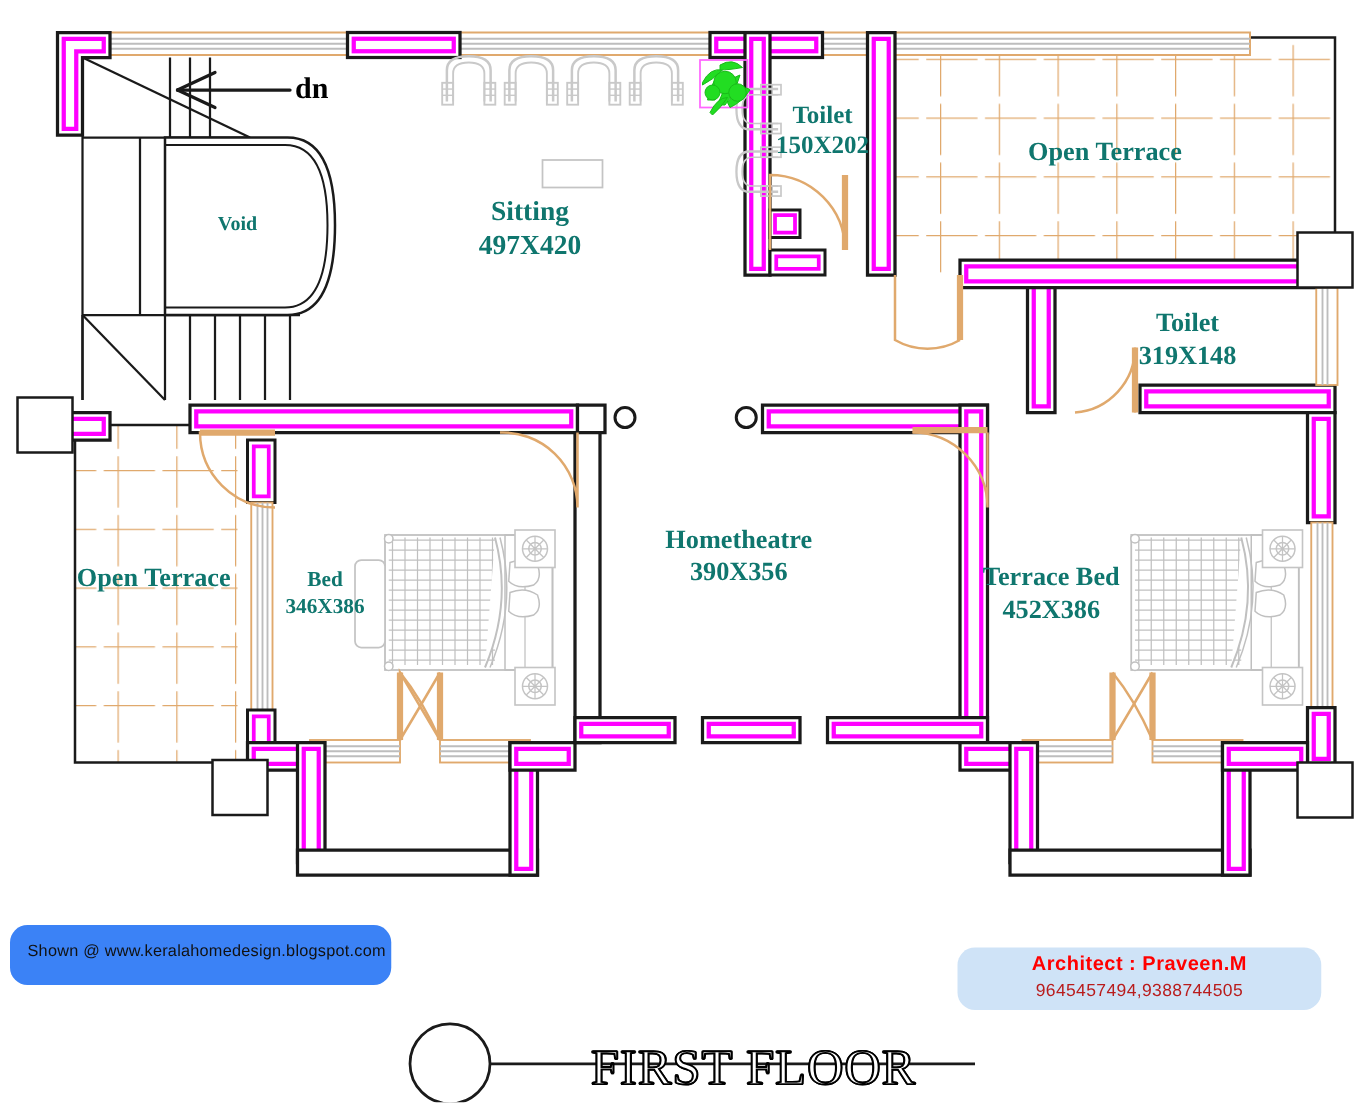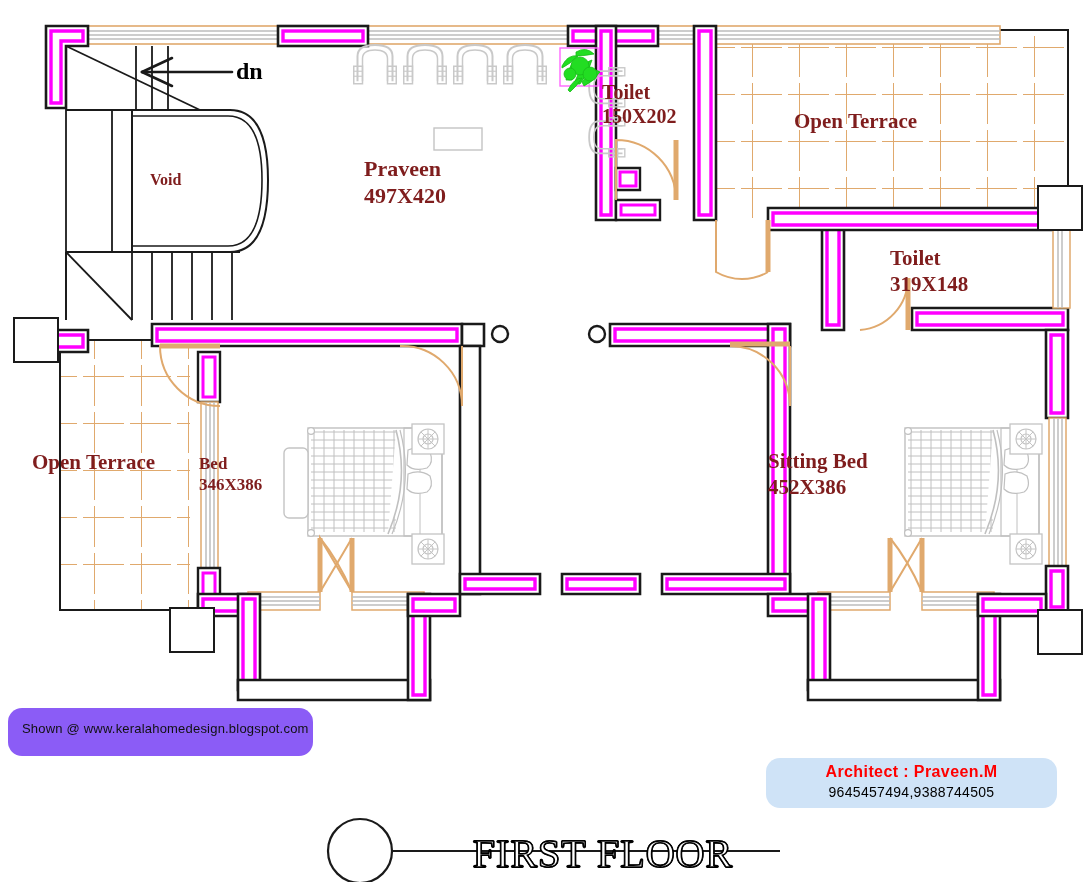--- a/index.html
+++ b/index.html
@@ -1,33 +1,33 @@
 <!DOCTYPE html>
 <html><head>
 <meta charset="utf-8">
 <style>
   html,body{margin:0;padding:0;background:#ffffff;}
   body{width:1090px;height:882px;font-family:"Liberation Serif",serif;overflow:hidden;}
   #stage{position:relative;width:1090px;height:882px;background:#fff;}
   svg.plan{position:absolute;left:0;top:0;width:1090px;height:882px;}
 
-  .lbl{position:absolute;font-family:"Liberation Serif",serif;color:#7f1d1d;
-       white-space:nowrap;line-height:1.22;font-weight:700;}
+  .lbl{position:absolute;font-family:"Liberation Serif",serif;color:#0f766e;
+       text-align:center;white-space:nowrap;line-height:1.22;font-weight:700;}
   .lbl .l1{display:block;}
   .lbl .l2{display:block;}
 
   .badge{position:absolute;border-radius:14px;box-sizing:border-box;}
-  #site-badge{left:8px;top:708px;width:305px;height:48px;background:#8b5cf6;}
+  #site-badge{left:8px;top:740px;width:305px;height:48px;background:#3b82f6;}
   #site-badge .txt{position:absolute;left:14px;top:13px;font-family:"Liberation Sans",sans-serif;
       font-size:13px;color:#111;letter-spacing:.2px;}
   #arch-badge{left:766px;top:758px;width:291px;height:50px;background:#cfe3f7;}
   #arch-badge .a1{position:absolute;left:0;right:0;top:5px;text-align:center;
       font-family:"Liberation Sans",sans-serif;font-size:16px;font-weight:700;color:#ff0000;letter-spacing:.4px;}
   #arch-badge .a2{position:absolute;left:0;right:0;top:26px;text-align:center;
-      font-family:"Liberation Sans",sans-serif;font-size:14px;color:#000000;letter-spacing:.3px;}
+      font-family:"Liberation Sans",sans-serif;font-size:14px;color:#b91c1c;letter-spacing:.3px;}
 
   #title-block{position:absolute;left:322px;top:834px;width:470px;height:80px;}
   #title-main{position:absolute;left:92px;top:-4px;width:378px;text-align:center;
       font-family:"Liberation Serif",serif;font-size:40px;letter-spacing:1px;
       color:#fff;-webkit-text-stroke:1.4px #000;text-shadow:
         -1px 0 #000,1px 0 #000,0 -1px #000,0 1px #000;}
   #title-sub{position:absolute;left:92px;top:48px;width:378px;text-align:center;
       font-family:"Liberation Serif",serif;font-size:25px;font-weight:700;color:#0369a1;letter-spacing:.5px;}
   .dn-lbl{position:absolute;left:236px;top:58px;font-size:24px;font-weight:700;
       font-family:"Liberation Serif",serif;color:#000;}
@@ -389,21 +389,21 @@
       <circle cx="360" cy="851" r="32" fill="#fff" stroke="#1a1a1a" stroke-width="2.2"></circle>
       <line x1="392" y1="851" x2="780" y2="851" stroke="#1a1a1a" stroke-width="2.2"></line>
     </g>
   </svg>
 
   <div class="lbl" style="left:150px;top:170px;width:80px;font-size:16px;">
     <span class="l1">Void</span>
   </div>
 
   <div class="lbl" style="left:364px;top:156px;width:120px;font-size:22px;">
-    <span class="l1">Praveen</span>
+    <span class="l1">Sitting</span>
     <span class="l2">497X420</span>
   </div>
 
   <div class="lbl" style="left:602px;top:80px;width:112px;font-size:20px;">
     <span class="l1">Toilet</span>
     <span class="l2">150X202</span>
   </div>
 
   <div class="lbl" style="left:794px;top:109px;width:180px;font-size:21px;">
     <span class="l1">Open Terrace</span>
@@ -416,23 +416,27 @@
 
   <div class="lbl" style="left:32px;top:450px;width:182px;font-size:21px;">
     <span class="l1">Open Terrace</span>
   </div>
 
   <div class="lbl" style="left:199px;top:454px;width:122px;font-size:17px;">
     <span class="l1">Bed</span>
     <span class="l2">346X386</span>
   </div>
 
+  <div class="lbl" style="left:510px;top:419px;width:162px;font-size:21px;">
+    <span class="l1">Hometheatre</span>
+    <span class="l2">390X356</span>
+  </div>
 
   <div class="lbl" style="left:768px;top:449px;width:146px;font-size:21px;">
-    <span class="l1">Sitting Bed</span>
+    <span class="l1">Terrace Bed</span>
     <span class="l2">452X386</span>
   </div>
 
   <div class="dn-lbl">dn</div>
 
   <div class="badge" id="site-badge">
     <div class="txt">Shown @  www.keralahomedesign.blogspot.com</div>
   </div>
 
   <div class="badge" id="arch-badge">

